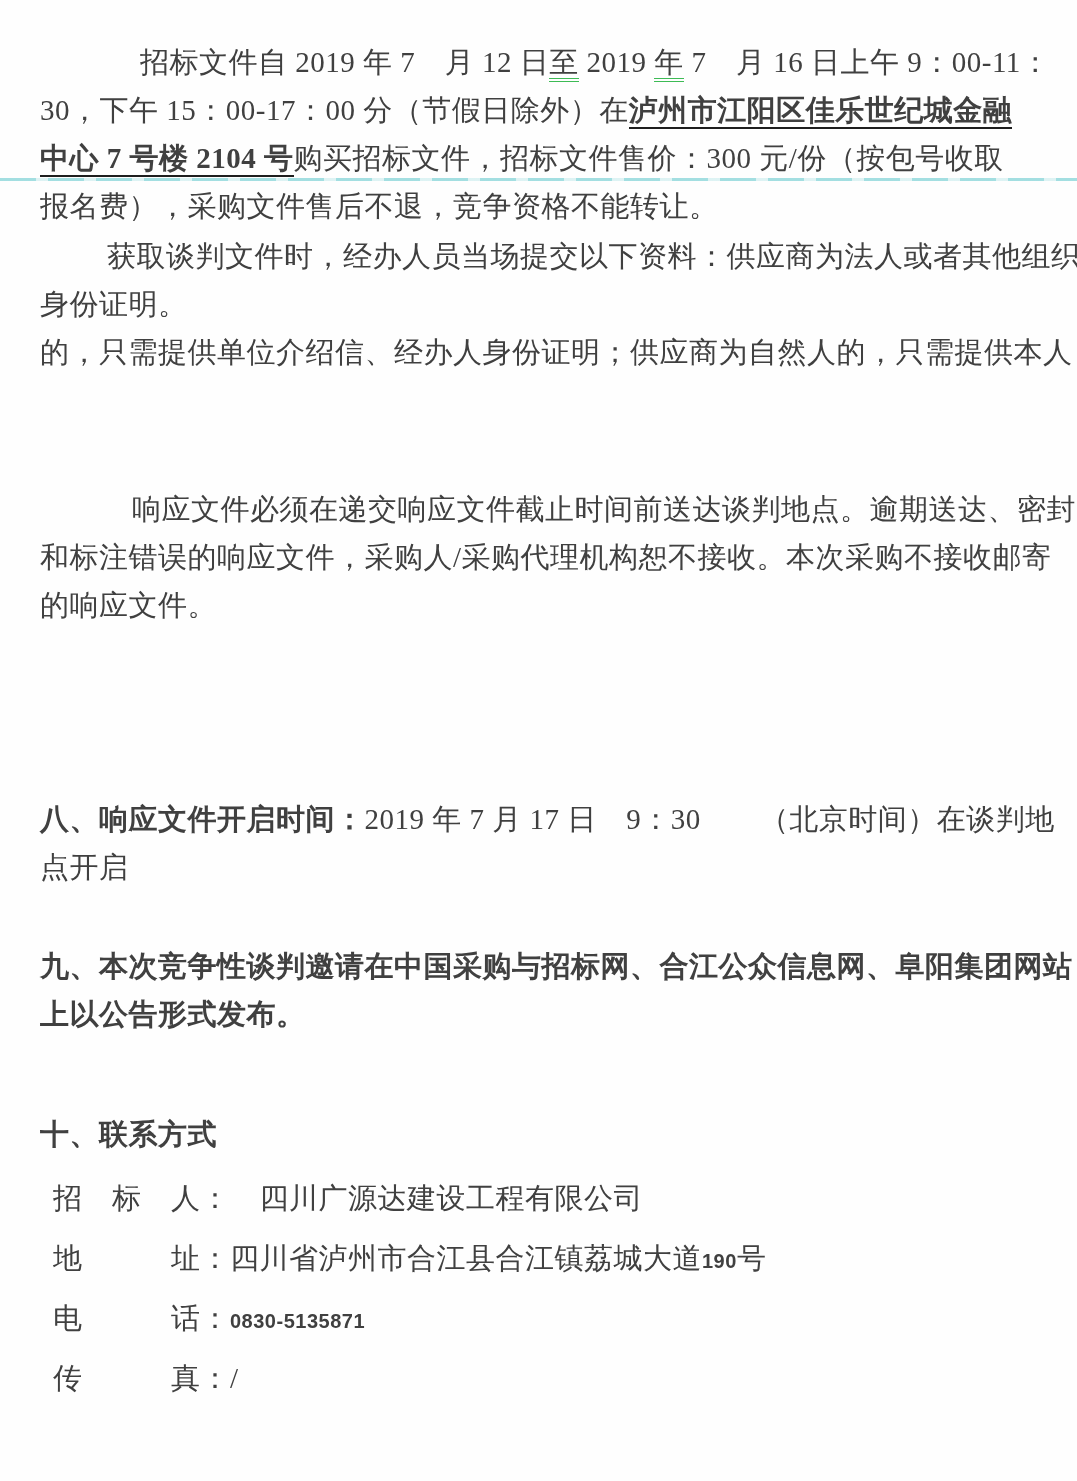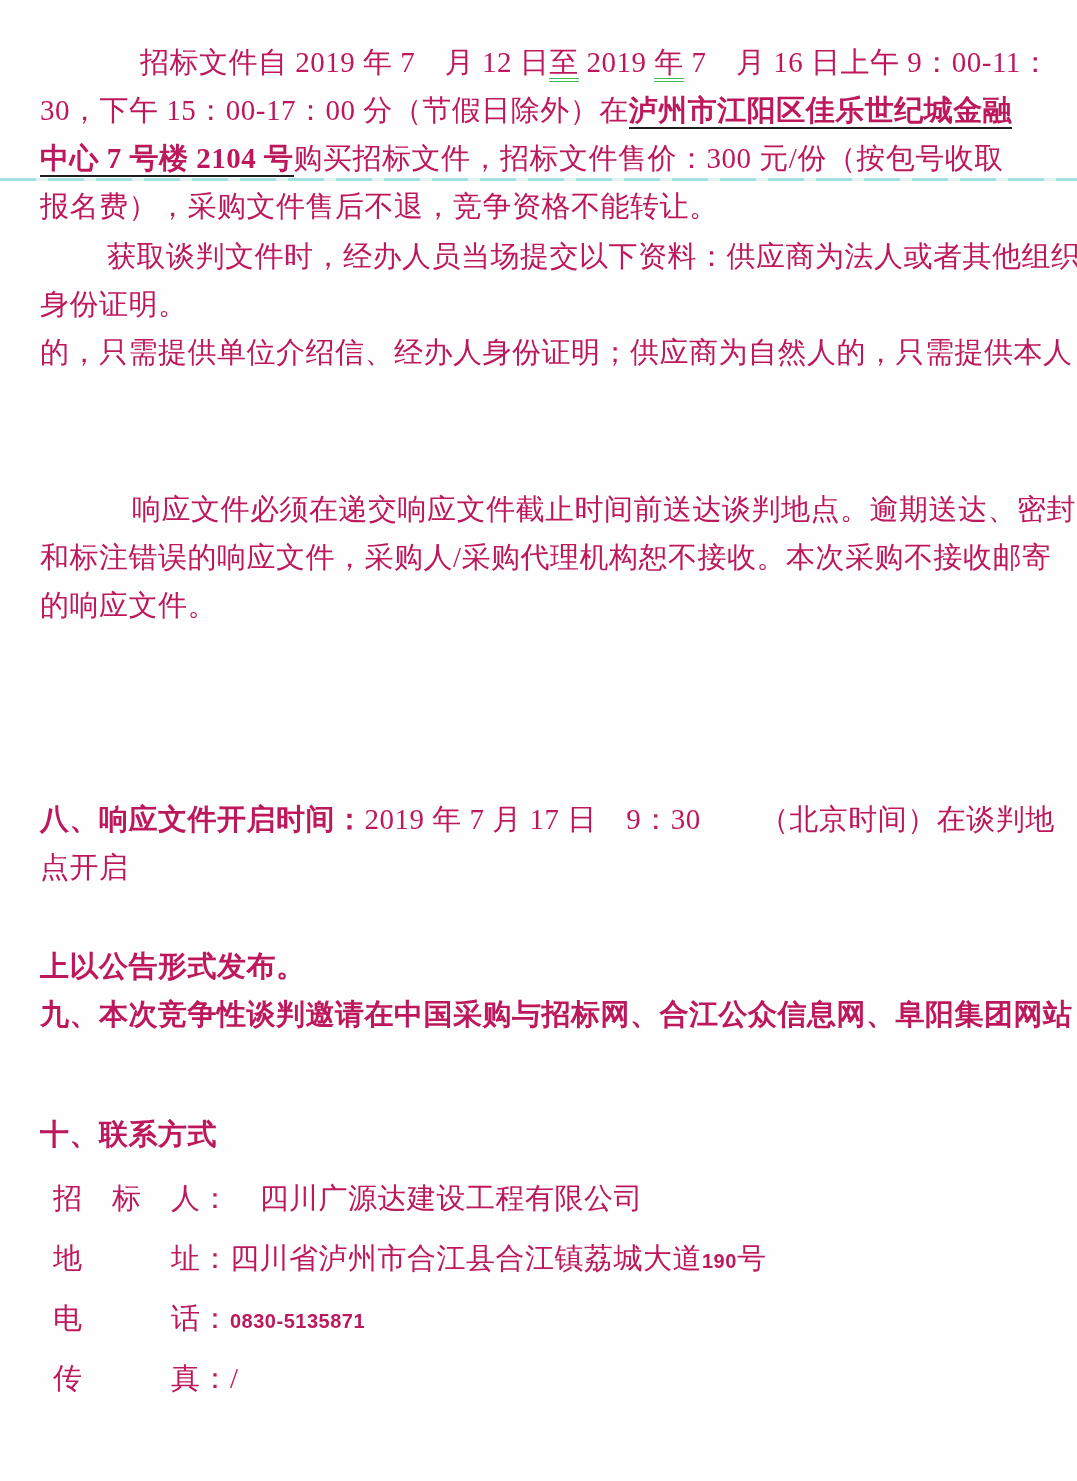--- a/index.html
+++ b/index.html
@@ -1,21 +1,21 @@
 <!DOCTYPE html>
 <html><head>
 <meta charset="utf-8">
 <style>
   html,body{margin:0;padding:0;background:#ffffff;}
   .page{
     position:relative;
     width:1077px;height:1481px;
     background:#fefefe;
     font-family:"Liberation Serif","DejaVu Serif",serif;
-    color:#be185d;
+    color:#404040;
     font-size:29px;
     overflow:hidden;
   }
   .block{position:absolute;left:40px;right:30px;}
   .line{
     white-space:nowrap;
     line-height:48px;
     height:48px;
     letter-spacing:0.5px;
   }
@@ -72,22 +72,22 @@
     <div class="line"><span>的响应文件。</span></div>
   </div>
 
 
   <div class="block" style="top:795px;">
     <div class="line"><span class="b">八、响应文件开启时间：</span><span>2019 年 7 月 17 日　9：30　　（北京时间）在谈判地</span></div>
     <div class="line"><span>点开启</span></div>
   </div>
 
   <div class="block" style="top:942px;">
+    <div class="line b"><span>九、本次竞争性谈判邀请在中国采购与招标网、合江公众信息网、阜阳集团网站</span></div>
     <div class="line b"><span>上以公告形式发布。</span></div>
-    <div class="line b"><span>九、本次竞争性谈判邀请在中国采购与招标网、合江公众信息网、阜阳集团网站</span></div>
   </div>
 
   <div class="block" style="top:1110px;">
     <div class="line b"><span>十、联系方式</span></div>
   </div>
 
   <div class="block" style="top:1174px;">
     <div class="contact-row"><span>招　标　人：</span><span>　四川广源达建设工程有限公司</span></div>
     <div class="contact-row"><span>地　　　址：</span><span>四川省泸州市合江县合江镇荔城大道</span><span class="num">190</span><span>号</span></div>
     <div class="contact-row"><span>电　　　话：</span><span class="num">0830-5135871</span></div>

